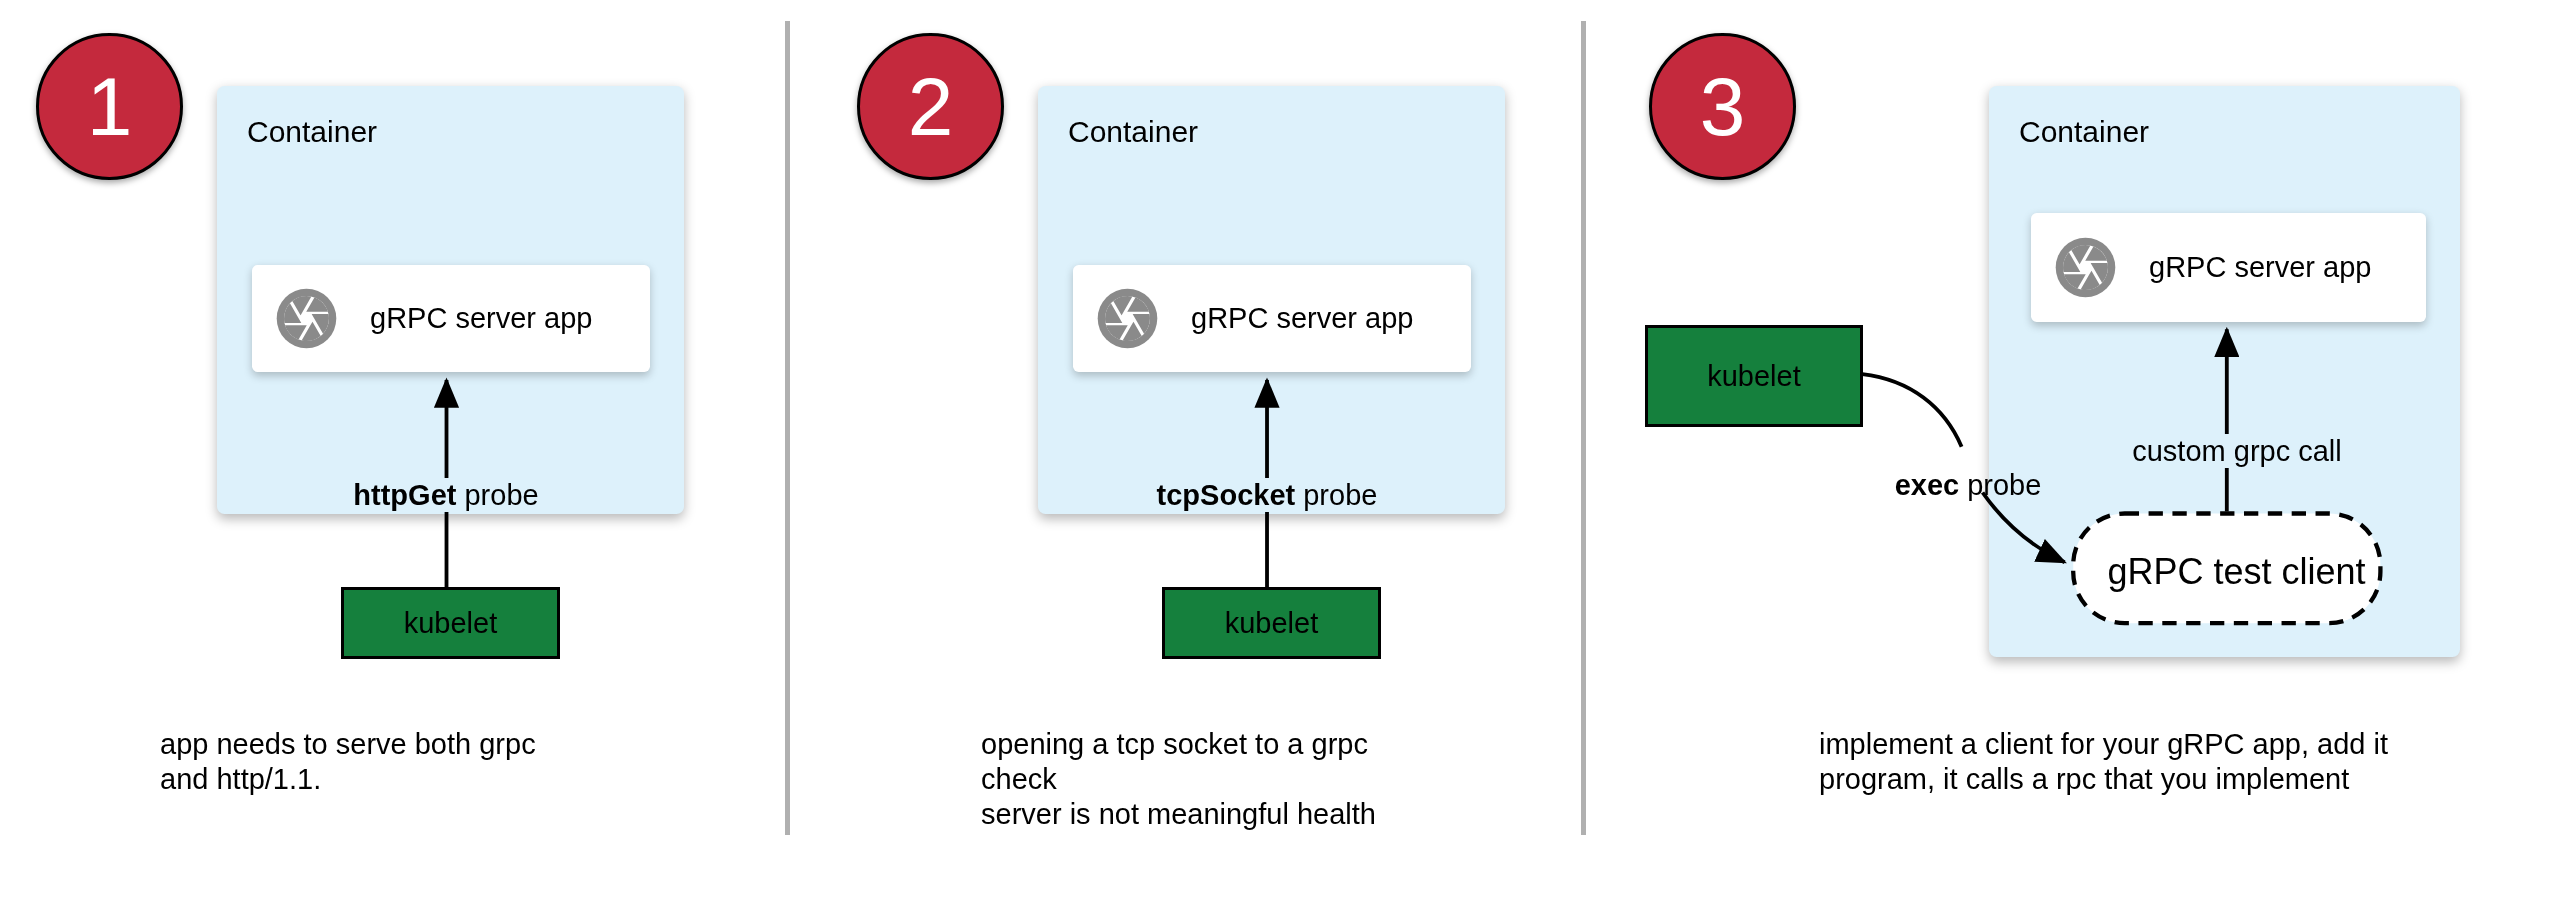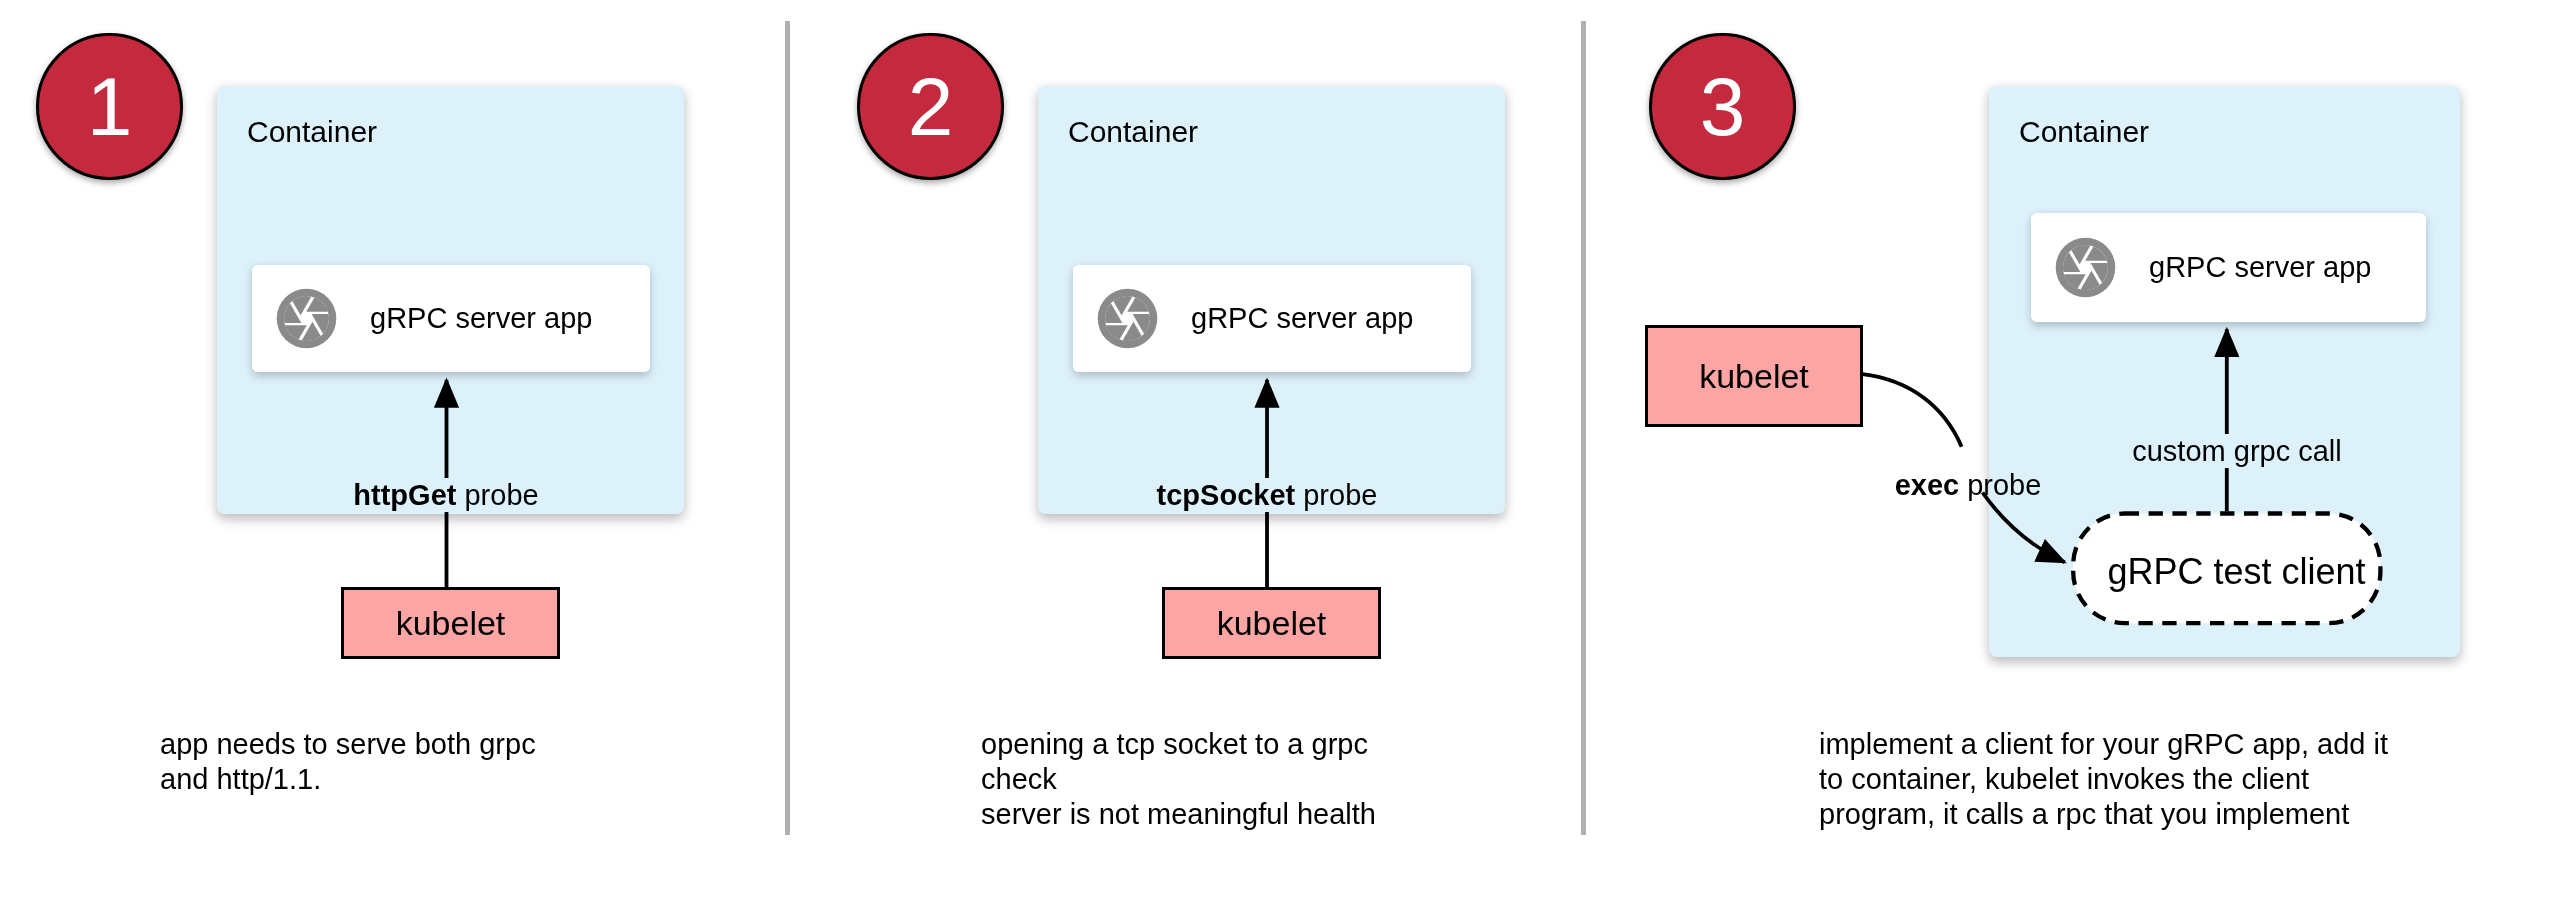--- a/index.html
+++ b/index.html
@@ -49,22 +49,22 @@
   .probe-label{
     position:absolute;text-align:center;font-size:29px;line-height:34px;
     background:#ddf1fb;z-index:6;white-space:nowrap;
   }
   .probe-12{left:303px;top:478px;width:286px;}
   .exec-label{left:260px;top:468px;width:248px;background:transparent;}
   .custom-call-label{left:529px;top:434px;width:248px;}
 
   
   .kubelet-box{
-    position:absolute;background:#fca5a5;border:3.8px solid #000;box-sizing:border-box;
-    display:flex;align-items:center;justify-content:center;font-size:34px;z-index:6;
+    position:absolute;background:#15803d;border:3.8px solid #000;box-sizing:border-box;
+    display:flex;align-items:center;justify-content:center;font-size:29px;z-index:6;
   }
   .kubelet-12{left:341px;top:587px;width:219px;height:72px;}
   .kubelet-3{left:61px;top:325px;width:218px;height:102px;}
 
   
   .testclient-label{
     position:absolute;left:519px;top:551px;width:267px;text-align:center;
     font-size:36px;z-index:6;white-space:nowrap;
   }
 
@@ -183,19 +183,18 @@
       <span class="app-label">gRPC server app</span>
     </div>
     <div class="kubelet-box kubelet-3">
       <span>kubelet</span>
     </div>
     <div class="probe-label exec-label"><b>exec</b><span> probe</span></div>
     <div class="probe-label custom-call-label">custom grpc call</div>
     <div class="testclient-label">gRPC test client</div>
     <div class="caption caption-3">
       <div>implement a client for your gRPC app, add it</div>
-      <div>to container, kubelet invokes the client</div>
       <div>program, it calls a rpc that you implement</div>
     </div>
   </div>
 
 </div>
 
 
 </body></html>

